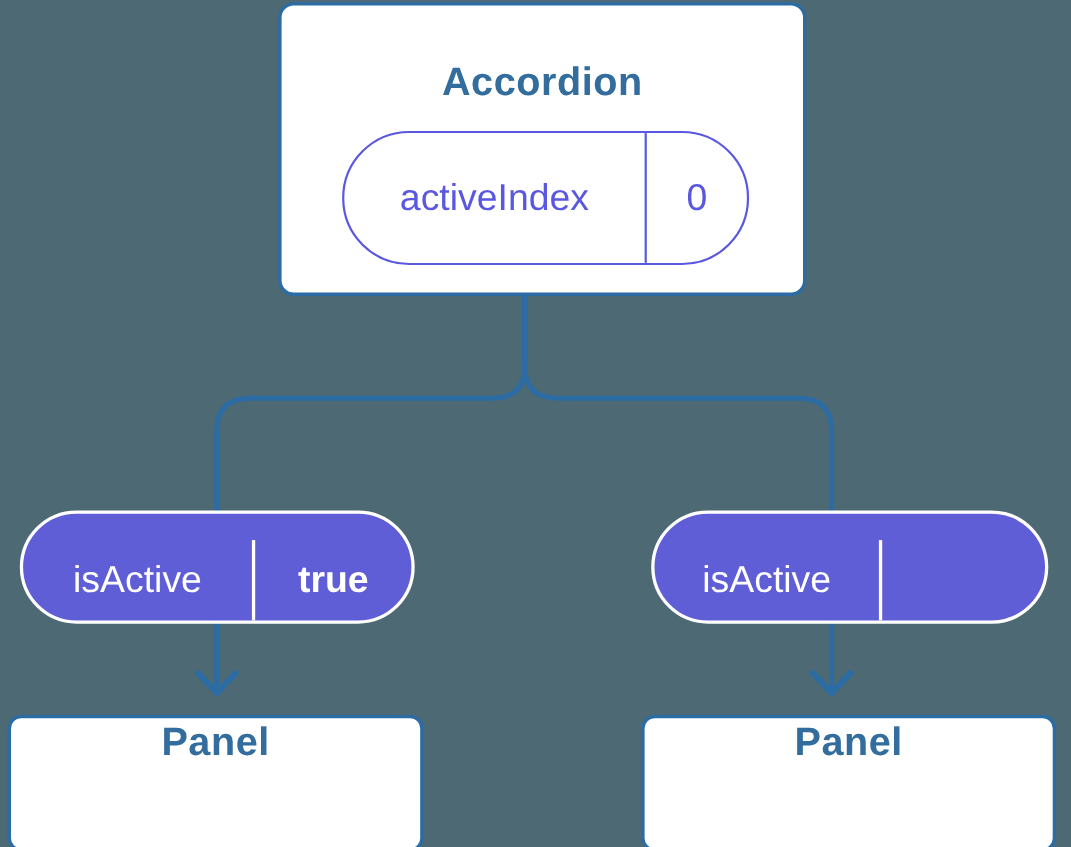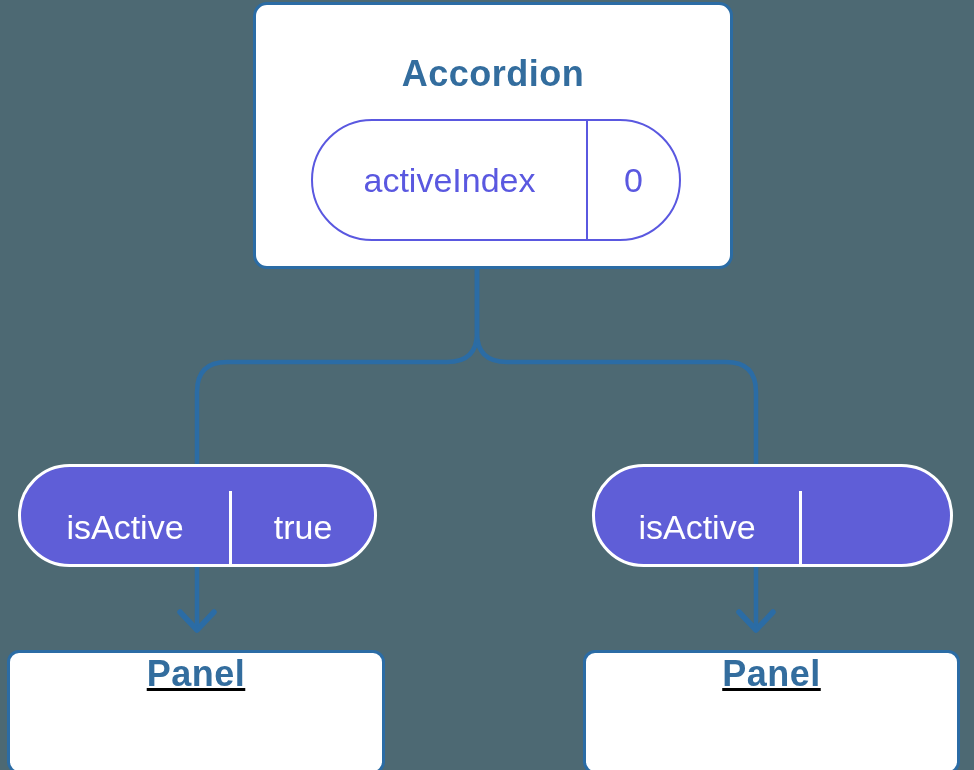--- a/index.html
+++ b/index.html
@@ -40,21 +40,20 @@
     stroke-width: 5.5;
     stroke-linecap: round;
     stroke-linejoin: round;
   }
   .component-box {
     position: absolute;
     background: var(--card-bg);
     border: 3.5px solid var(--blue-line);
     border-radius: 14px;
     z-index: 2;
-    text-decoration: underline;
   }
   .accordion-box {
     left: 253px; top: 2px;
     width: 480px; height: 267px;
   }
   .box-title {
     position: absolute;
     left: 0; right: 0;
     text-align: center;
     color: var(--blue-text);
@@ -97,21 +96,21 @@
     font-size: 34px;
     z-index: 3;
   }
   .prop-pill .pill-cell {
     display: flex;
     align-items: center;
     justify-content: center;
     margin-top: 24px;
   }
   .prop-pill .pill-name { border-right: 3px solid var(--pill-text-on-purple); }
-  .prop-pill .pill-value { flex: 1; }
+  .prop-pill .pill-value { flex: 1; font-weight: bold; }
   .prop-pill-left  { left: 18px;  top: 464px; width: 359px; }
   .prop-pill-left  .pill-name { width: 211px; }
   .prop-pill-right { left: 592px; top: 464px; width: 361px; }
   .prop-pill-right .pill-name { width: 207px; }
   .panel-box {
     width: 378px; height: 124px;
     border-radius: 12px;
     display: flex;
     justify-content: center;
   }

